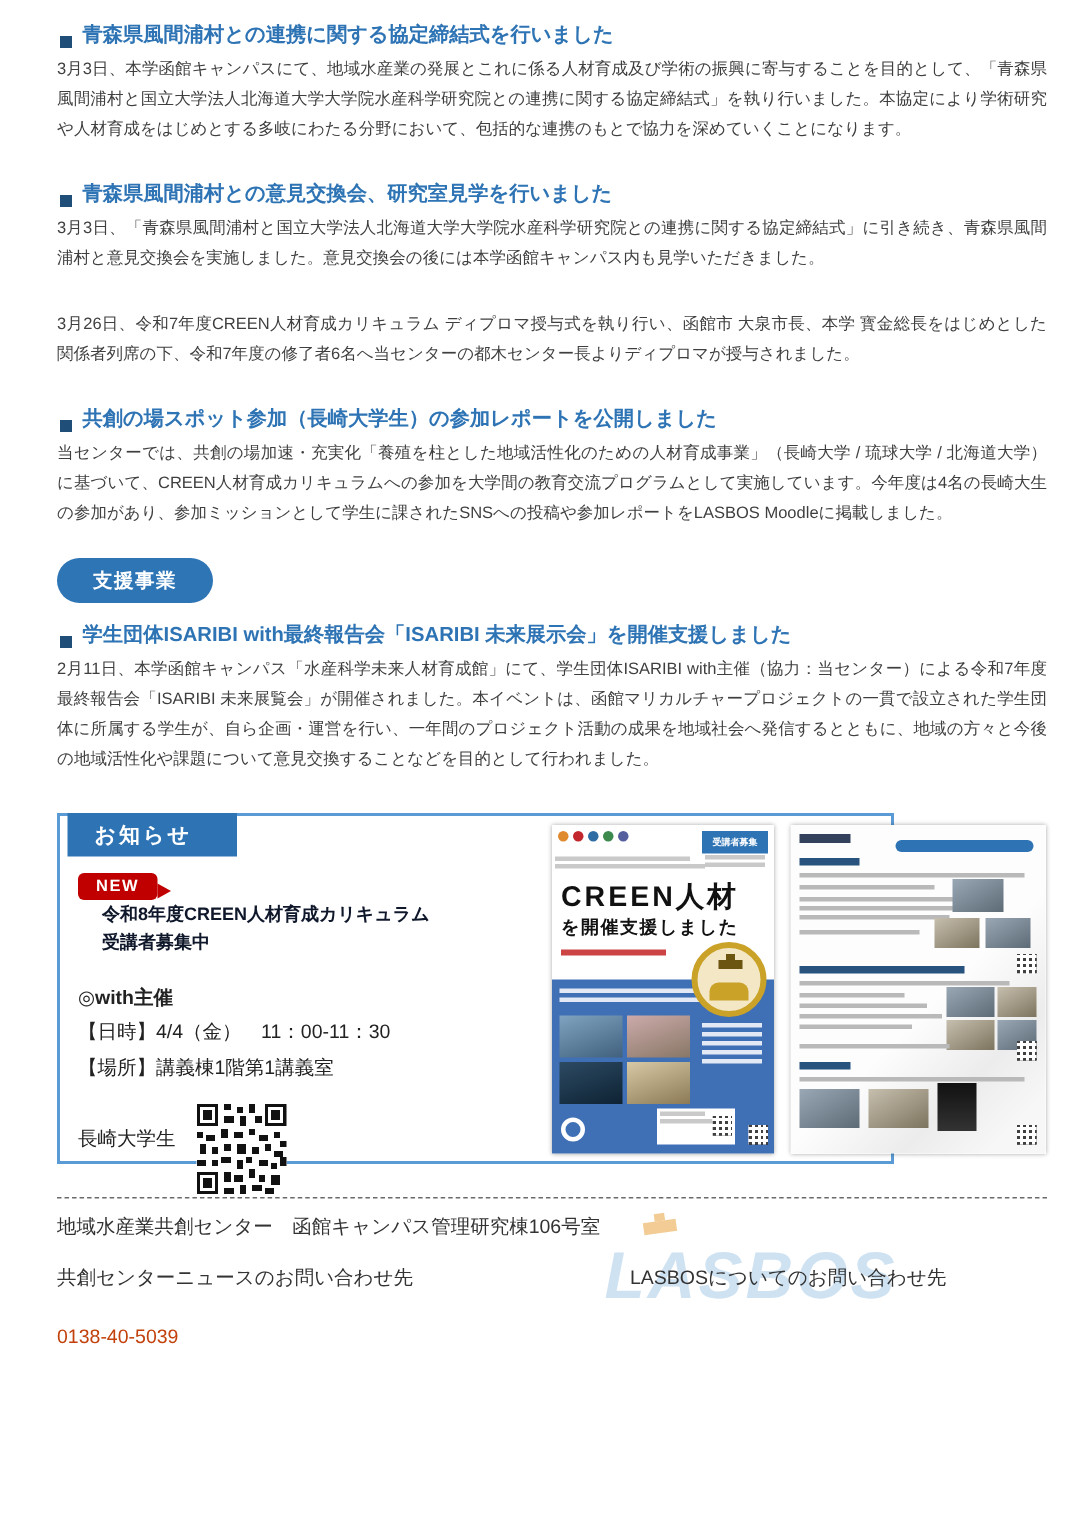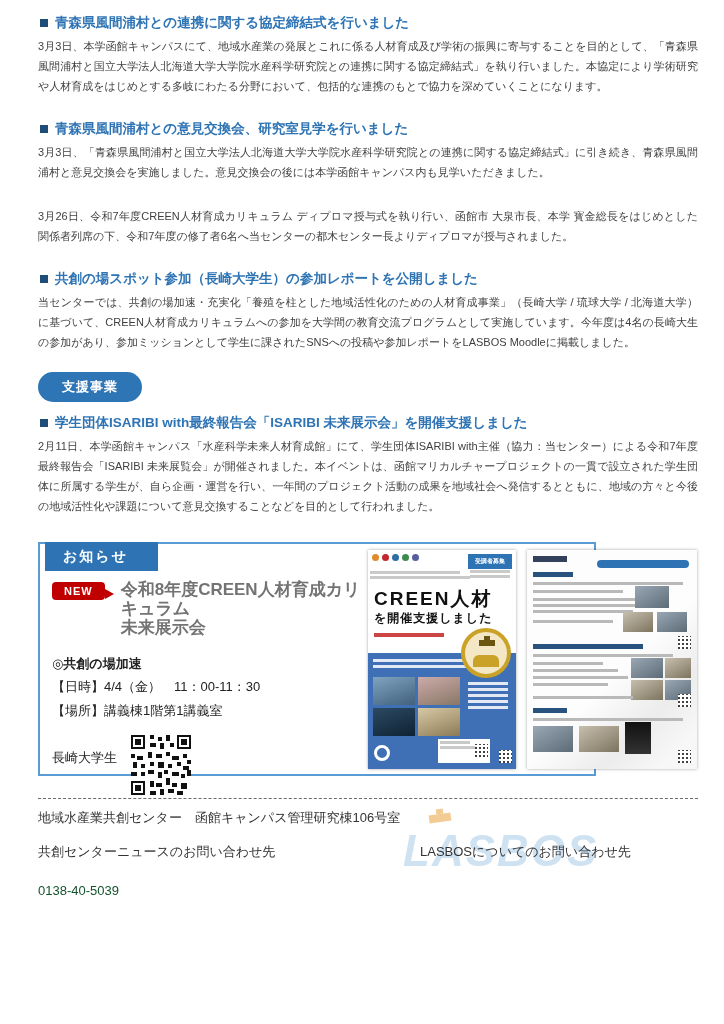--- a/index.html
+++ b/index.html
@@ -12,21 +12,21 @@
     font-family:"Liberation Sans","DejaVu Sans",sans-serif;
     color:#3a3a3a;
     overflow:hidden;
   }
   .content{padding:14px 26px 0 38px;}
 
   
   .news-heading{
     margin:0 0 4px 0;
     font-size:13.5px;font-weight:bold;color:#2E74B5;
-    display:flex;align-items:center;line-height:18px;
+    display:flex;align-items:flex-end;line-height:18px;
   }
   .bullet{
     width:8px;height:8px;background:#1F4E79;flex:0 0 auto;
     margin:0 7px 0 2px;display:inline-block;
   }
   .news-body{
     margin:0;
     font-size:11px;line-height:20px;color:#3f3f3f;
     text-align:justify;
   }
@@ -53,36 +53,36 @@
     background:#ffffff;
   }
   .notice-tab{
     position:absolute;top:-2px;left:5px;
     background:#2E74B5;color:#fff;
     font-size:14px;font-weight:bold;
     padding:6px 30px 5px 18px;
     letter-spacing:2px;
   }
   .notice-left{position:absolute;left:12px;top:36px;width:312px;}
-  .new-row{display:flex;align-items:flex-start;}
+  .new-row{display:flex;align-items:flex-start;flex-direction:column;}
   .new-badge{
     position:relative;
     background:#C00000;color:#fff;
     font-size:11px;font-weight:bold;letter-spacing:1px;
     padding:3px 12px;border-radius:4px;
     margin-top:2px;flex:0 0 auto;
   }
   .new-badge::after{
     content:"";position:absolute;right:-9px;top:7px;
     width:0;height:0;border-top:5px solid transparent;border-bottom:5px solid transparent;
     border-left:9px solid #C00000;
   }
   .notice-title{
     margin-left:16px;
-    font-size:17px;font-weight:bold;color:#737373;line-height:19px;
+    font-size:12px;font-weight:bold;color:#0f172a;line-height:19px;
   }
   .session-label{margin-top:18px;font-size:13px;color:#222;font-weight:bold;}
   .notice-line{margin-top:4px;font-size:13px;color:#222;line-height:20px;}
   .details-row{display:flex;align-items:flex-start;margin-top:14px;}
   .details-label{font-size:13px;color:#222;margin-top:14px;}
   .qr{margin-left:14px;width:60px;height:60px;background:#fff;}
 
   
   .flyer{position:absolute;top:6px;background:#fff;box-shadow:0 0 3px rgba(0,0,0,.35);}
   .flyer-left{left:328px;width:148px;height:219px;}
@@ -149,21 +149,21 @@
   .r-photo2{position:absolute;background:linear-gradient(150deg,#c7bfae,#7d745f);}
 
   
   .footer{position:relative;margin-top:22px;}
   .divider{border-top:1.5px dashed #6a6a6a;margin:0 0 10px 0;}
   .footer-address{font-size:13px;color:#333;position:relative;z-index:2;}
   .footer-cols{display:flex;position:relative;z-index:2;margin-top:16px;}
   .fcol-left{width:382px;}
   .fcol-right{width:270px;}
   .fcontact{font-size:13px;color:#333;}
-  .fphone{font-size:13px;color:#14532d;margin-top:22px;}
+  .fphone{font-size:13px;color:#c2410c;margin-top:22px;}
 
   .watermark{position:absolute;z-index:1;opacity:.55;pointer-events:none;}
   .wm-rfc{left:16px;top:26px;display:flex;align-items:center;}
   .wm-ring{width:58px;height:58px;border-radius:50%;border:9px solid #BDD7EE;box-sizing:border-box;}
   .wm-rfc-text{font-size:62px;font-weight:bold;color:#BDD7EE;letter-spacing:14px;margin-left:14px;}
   .wm-lasbos{left:365px;top:28px;}
   .wm-lasbos-text{font-size:44px;font-weight:bold;font-style:italic;color:#A8CBE8;letter-spacing:2px;}
   .wm-cap{position:absolute;left:26px;top:-12px;width:22px;height:8px;background:#E8A33D;transform:rotate(-8deg);}
   .wm-cap::after{content:"";position:absolute;left:8px;top:-5px;width:7px;height:5px;background:#E8A33D;}
 </style>
@@ -224,24 +224,24 @@
     </section>
 
     <div class="notice-box">
       <div class="notice-tab">お知らせ</div>
 
       <div class="notice-left">
         <div class="new-row">
           <span class="new-badge">NEW</span>
           <div class="notice-title">
             <div>令和8年度CREEN人材育成カリキュラム</div>
-            <div>未来展示会</div>
+            <div>受講者募集中</div>
           </div>
         </div>
-        <div class="session-label">◎共創の場加速</div>
+        <div class="session-label">◎with主催</div>
         <div class="notice-line">【日時】4/4（金）　11：00-11：30</div>
         <div class="notice-line">【場所】講義棟1階第1講義室</div>
         <div class="details-row">
           <span class="details-label">長崎大学生</span>
           <svg class="qr" viewBox="0 0 29 29" shape-rendering="crispEdges">
             <rect width="29" height="29" fill="#fff"></rect>
             <path fill="#111" d="M0 0h7v7H0zM22 0h7v7h-7zM0 22h7v7H0z"></path>
             <path fill="#fff" d="M1 1h5v5H1zM23 1h5v5h-5zM1 23h5v5H1z"></path>
             <path fill="#111" d="M2 2h3v3H2zM24 2h3v3h-3zM2 24h3v3H2z"></path>
             <path fill="#111" d="M9 0h2v2H9zM13 1h2v2h-2zM17 0h2v3h-2zM9 4h3v2H9zM14 4h2v3h-2zM19 4h2v2h-2zM0 9h2v2H0zM3 10h3v2H3zM8 8h2v3H8zM12 9h3v2h-3zM17 8h2v2h-2zM20 10h3v2h-3zM25 9h2v2h-2zM27 12h2v2h-2zM1 13h2v3H1zM5 14h2v2H5zM9 13h2v2H9zM13 13h3v3h-3zM18 14h2v2h-2zM22 13h2v2h-2zM25 15h3v2h-3zM0 18h3v2H0zM5 18h2v2H5zM8 17h3v2H8zM13 18h2v3h-2zM16 17h2v2h-2zM20 18h3v2h-3zM24 19h2v2h-2zM27 17h2v3h-2zM9 22h2v3H9zM12 23h3v2h-3zM17 21h2v3h-2zM20 23h2v2h-2zM24 23h3v3h-3zM9 27h3v2H9zM14 26h2v3h-2zM18 26h3v2h-3zM22 27h3v2h-3z"></path>

